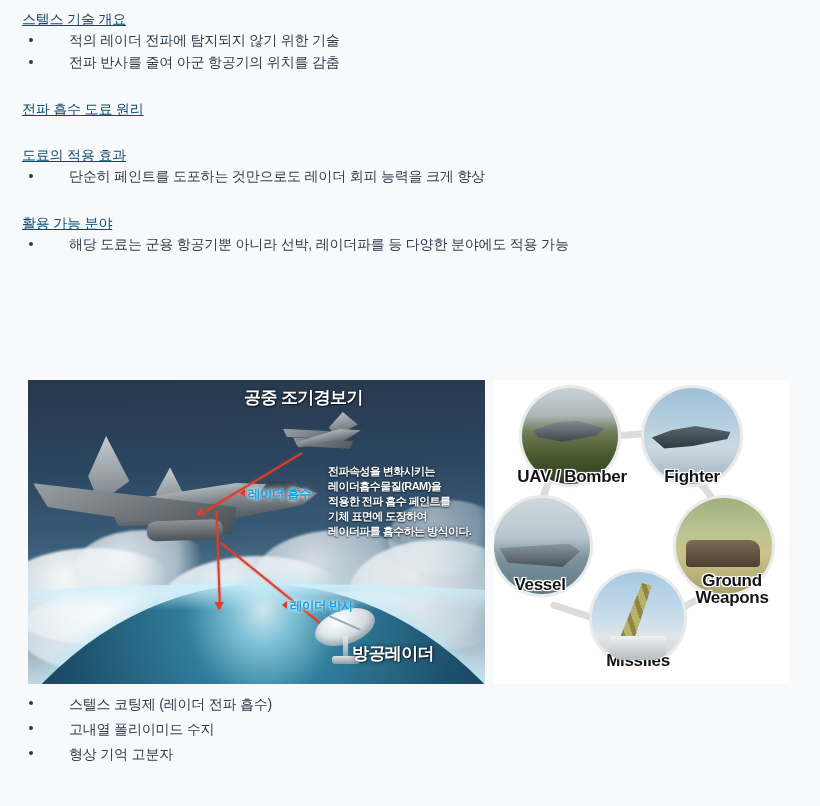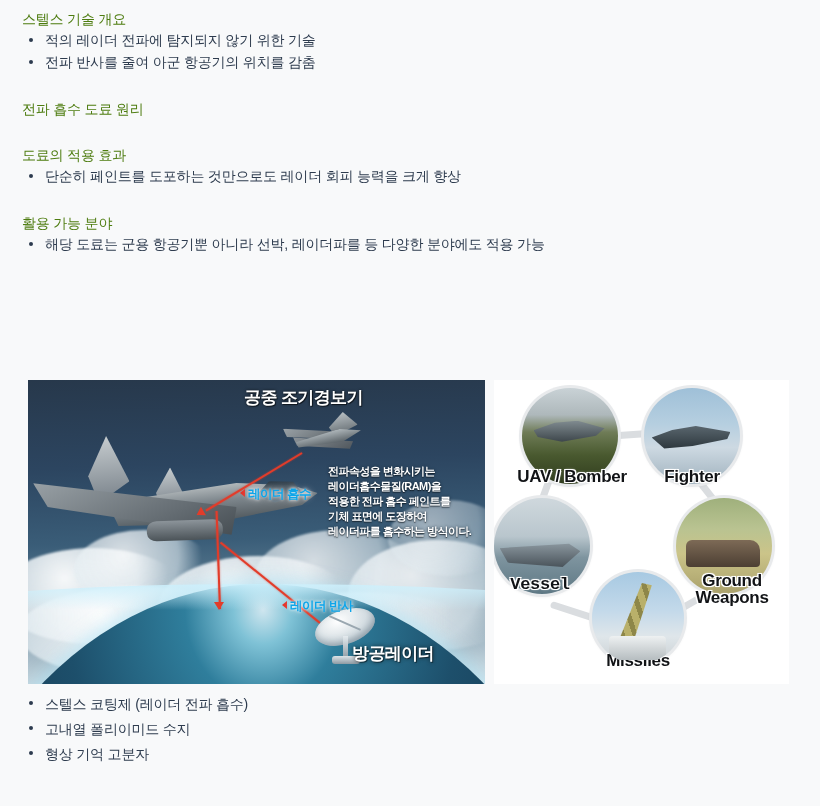--- a/index.html
+++ b/index.html
@@ -16,36 +16,37 @@
     color: #2d3b4e;
     -webkit-font-smoothing: antialiased;
   }
   .page { position: relative; width: 820px; height: 806px; }
 
   
   .section { margin: 0; }
   .sec-title {
     font-size: 14px;
     line-height: 20px;
-    color: #4d7c0f;
+    color: #0c4a6e;
     padding-left: 22px;
     margin: 0;
     letter-spacing: -0.2px;
+    text-decoration: underline;
   }
   ul.bullets {
     list-style: none;
     margin: 0;
     padding: 0;
   }
   ul.bullets > li {
     position: relative;
     font-size: 14px;
     line-height: 22px;
     color: #2d3b4e;
-    padding-left: 45px;
+    padding-left: 69px;
     margin: 0;
     letter-spacing: -0.2px;
   }
   ul.bullets > li::before {
     content: "";
     position: absolute;
     left: 29px;
     top: 9px;
     width: 4px;
     height: 4px;
@@ -508,21 +509,21 @@
 Weapons</div>
 
         <div class="node" style="left:98px;top:192px;width:92px;height:92px;">
           <div class="ph ph-missiles"></div>
         </div>
         <div class="node-label" style="left:90px;top:272px;width:108px;">Missiles</div>
 
         <div class="node" style="left:0px;top:118px;width:96px;height:96px;">
           <div class="ph ph-vessel"></div>
         </div>
-        <div class="node-label" style="left:-6px;top:196px;width:104px;font-family:Liberation Mono, monospace;">Vessel</div>
+        <div class="node-label" style="left:-6px;top:196px;width:104px;">Vessel</div>
       </div>
     </div>
   </div>
 
   <ul class="bullets" style="position:absolute;left:0;top:692px;width:820px;">
     <li style="line-height:25px;">스텔스 코팅제 (레이더 전파 흡수)</li>
     <li style="line-height:25px;">고내열 폴리이미드 수지</li>
     <li style="line-height:25px;">형상 기억 고분자</li>
   </ul>
 

